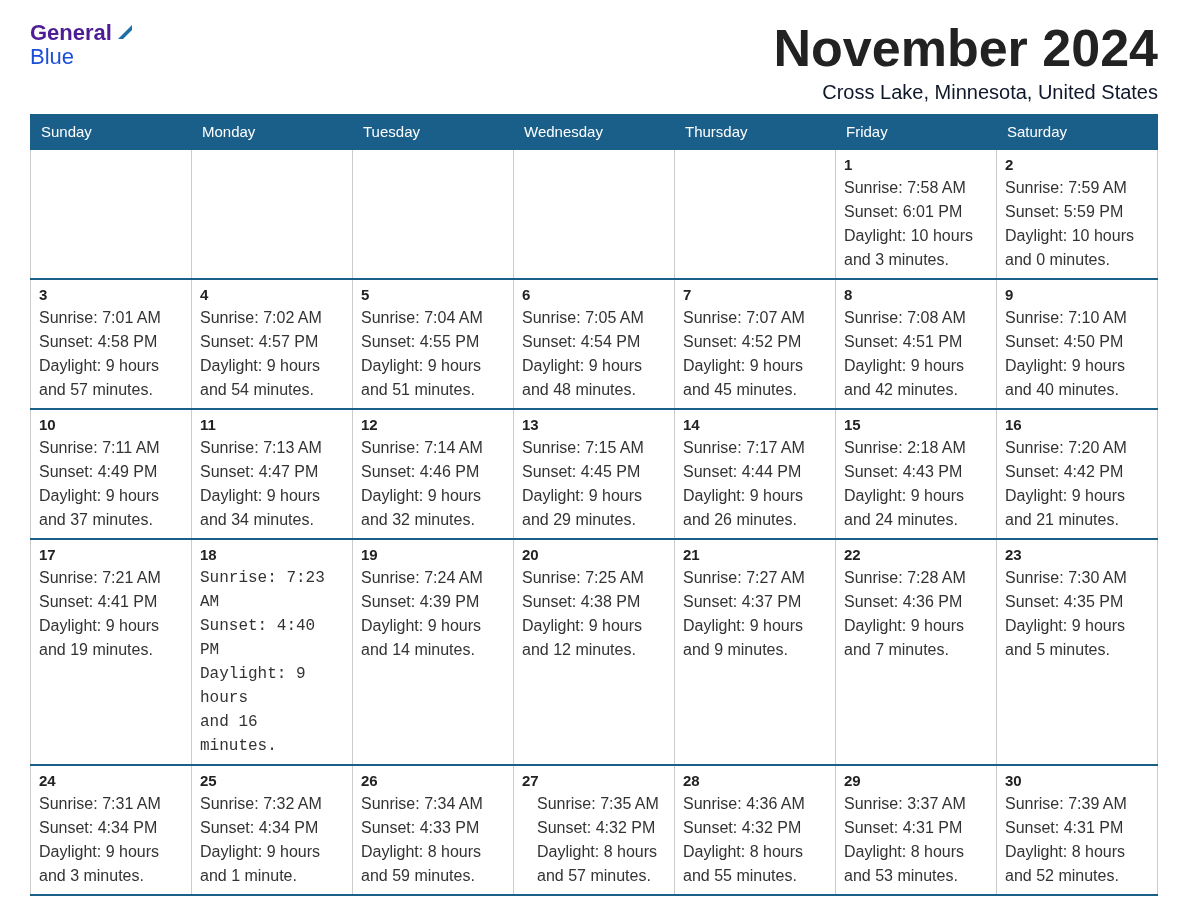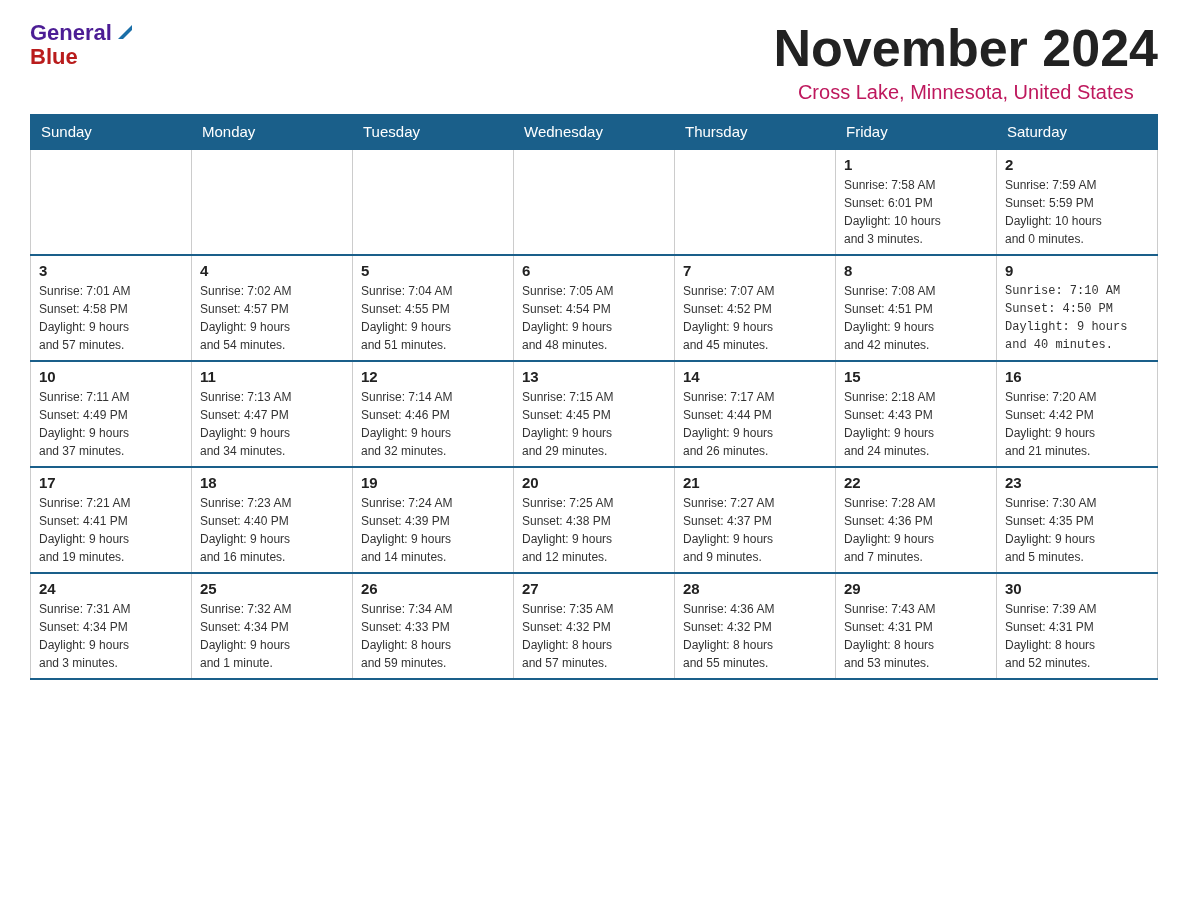--- a/index.html
+++ b/index.html
@@ -16,37 +16,36 @@
       align-items: flex-start;
       margin-bottom: 10px;
     }
     .logo-text-general {
       font-size: 22px;
       font-weight: bold;
       color: #4c1d95;
     }
     .logo-text-blue {
       font-size: 22px;
-      font-weight: bold;
-      color: #b91c1c;
+      font-weight: normal;
+      color: #1d4ed8;
     }
     .title-section {
       text-align: right;
     }
     .calendar-title {
       font-size: 52px;
       font-weight: bold;
       color: #222;
       line-height: 1.1;
     }
     .calendar-subtitle {
       font-size: 20px;
-      color: #be185d;
+      color: #0f172a;
       margin-top: 4px;
-      text-align: center;
     }
     .calendar-table {
       width: 100%;
       border-collapse: collapse;
       margin-top: 10px;
       border-radius: 17px;
     }
     .calendar-table th {
       background-color: #1a5f8a;
       color: #fff;
@@ -70,21 +69,21 @@
       border-bottom: 2px solid #1a5f8a;
     }
     .day-number {
       font-size: 15px;
       font-weight: bold;
       color: #222;
       display: block;
       margin-bottom: 3px;
     }
     .day-info {
-      font-size: 12px;
+      font-size: 16px;
       color: #333;
       line-height: 1.5;
     }
     .empty-cell {
       background: #f9f9f9;
     }
     .logo-wrapper {
       display: flex;
       flex-direction: column;
       align-items: flex-start;
@@ -188,21 +187,21 @@
         </td>
         <td>
           <span class="day-number">8</span>
           <div class="day-info" style="white-space: pre-line;">Sunrise: 7:08 AM
 Sunset: 4:51 PM
 Daylight: 9 hours
 and 42 minutes.</div>
         </td>
         <td>
           <span class="day-number">9</span>
-          <div class="day-info" style="white-space: pre-line; font-family: Liberation Mono, monospace;">Sunrise: 7:10 AM
+          <div class="day-info" style="white-space: pre-line;">Sunrise: 7:10 AM
 Sunset: 4:50 PM
 Daylight: 9 hours
 and 40 minutes.</div>
         </td>
       </tr>
       <tr>
         <td>
           <span class="day-number">10</span>
           <div class="day-info" style="white-space: pre-line;">Sunrise: 7:11 AM
 Sunset: 4:49 PM
@@ -255,21 +254,21 @@
       <tr>
         <td>
           <span class="day-number">17</span>
           <div class="day-info" style="white-space: pre-line;">Sunrise: 7:21 AM
 Sunset: 4:41 PM
 Daylight: 9 hours
 and 19 minutes.</div>
         </td>
         <td>
           <span class="day-number">18</span>
-          <div class="day-info" style="white-space: pre-line;">Sunrise: 7:23 AM
+          <div class="day-info" style="white-space: pre-line; font-family: Liberation Mono, monospace;">Sunrise: 7:23 AM
 Sunset: 4:40 PM
 Daylight: 9 hours
 and 16 minutes.</div>
         </td>
         <td>
           <span class="day-number">19</span>
           <div class="day-info" style="white-space: pre-line;">Sunrise: 7:24 AM
 Sunset: 4:39 PM
 Daylight: 9 hours
 and 14 minutes.</div>
@@ -320,35 +319,35 @@
         </td>
         <td>
           <span class="day-number">26</span>
           <div class="day-info" style="white-space: pre-line;">Sunrise: 7:34 AM
 Sunset: 4:33 PM
 Daylight: 8 hours
 and 59 minutes.</div>
         </td>
         <td>
           <span class="day-number">27</span>
-          <div class="day-info" style="white-space: pre-line;">Sunrise: 7:35 AM
+          <div class="day-info" style="white-space: pre-line; margin-left: 15px;">Sunrise: 7:35 AM
 Sunset: 4:32 PM
 Daylight: 8 hours
 and 57 minutes.</div>
         </td>
         <td>
           <span class="day-number">28</span>
           <div class="day-info" style="white-space: pre-line;">Sunrise: 4:36 AM
 Sunset: 4:32 PM
 Daylight: 8 hours
 and 55 minutes.</div>
         </td>
         <td>
           <span class="day-number">29</span>
-          <div class="day-info" style="white-space: pre-line;">Sunrise: 7:43 AM
+          <div class="day-info" style="white-space: pre-line;">Sunrise: 3:37 AM
 Sunset: 4:31 PM
 Daylight: 8 hours
 and 53 minutes.</div>
         </td>
         <td>
           <span class="day-number">30</span>
           <div class="day-info" style="white-space: pre-line;">Sunrise: 7:39 AM
 Sunset: 4:31 PM
 Daylight: 8 hours
 and 52 minutes.</div>

